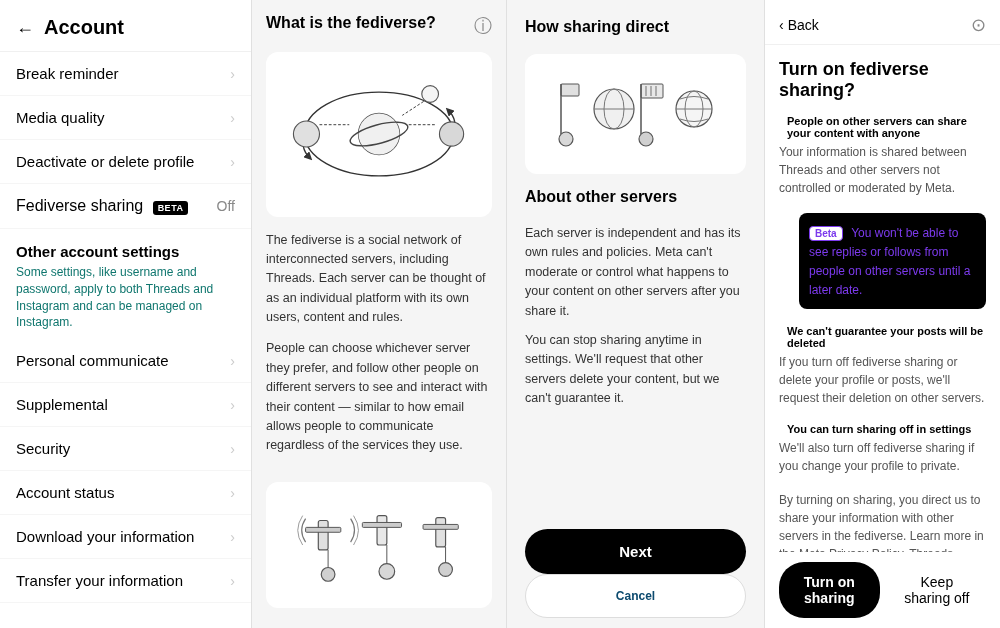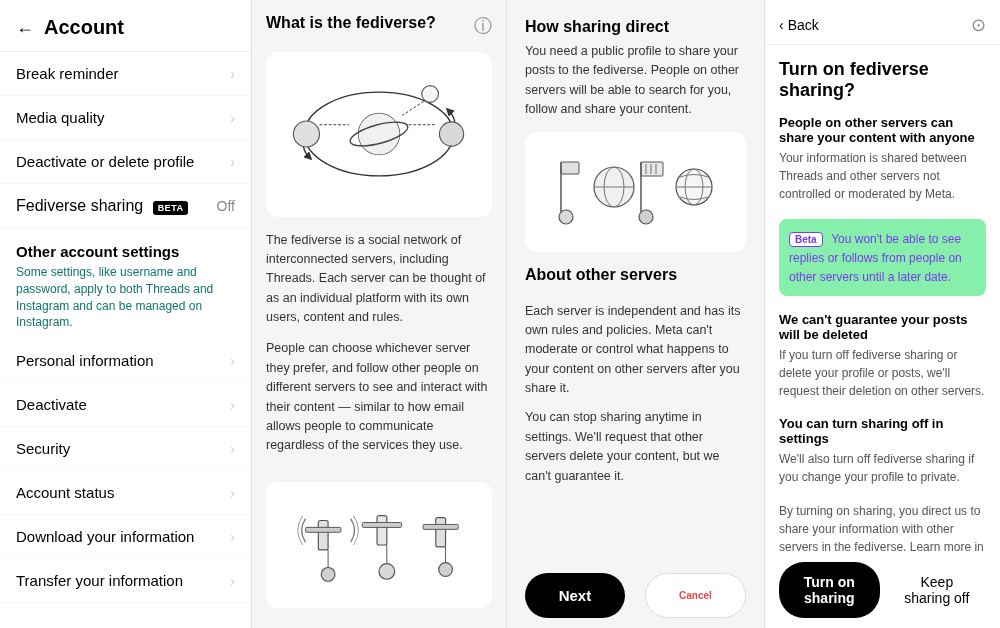--- a/index.html
+++ b/index.html
@@ -197,43 +197,43 @@
     }
     .about-servers-text {
       font-size: 12.5px;
       color: #333;
       line-height: 1.55;
       margin-bottom: 10px;
     }
     .action-buttons {
       padding: 10px 18px;
       display: flex;
-      flex-direction: row;
-      gap: 20px;
+      flex-direction: column;
+      gap: 0;
       margin-top: auto;
       justify-content: flex-end;
     }
     .btn-next {
       background: #000;
       color: #fff;
       border: none;
       border-radius: 25px;
       padding: 14px;
       font-size: 15px;
       font-weight: 600;
       cursor: pointer;
       width: 100%;
     }
     .btn-cancel {
       background: #fff;
-      color: #ef4444;
+      color: #0c4a6e;
       border: 1px solid #ddd;
       border-radius: 25px;
       padding: 14px;
-      font-size: 10px;
+      font-size: 12px;
       font-weight: 600;
       cursor: pointer;
       width: 100%;
     }
 
     
     .far-right-panel {
       width: 235px;
       background: #fff;
       display: flex;
@@ -268,24 +268,25 @@
     .turn-on-title {
       font-size: 18px;
       font-weight: 700;
       color: #000;
       margin-bottom: 14px;
     }
     .info-block {
       margin-bottom: 16px;
     }
     .info-block-title {
-      font-size: 13px;
+      font-size: 11px;
       font-weight: 600;
       color: #000;
       margin-bottom: 4px;
+      margin-left: 8px;
     }
     .info-block-text {
       font-size: 12px;
       color: #555;
       line-height: 1.5;
     }
     .beta-badge {
       display: inline-block;
       background: #fff;
       border: 1px solid #7c3aed;
@@ -295,24 +296,25 @@
       padding: 1px 5px;
       border-radius: 4px;
       margin-right: 4px;
     }
     .beta-text {
       font-size: 12px;
       color: #7c3aed;
       line-height: 1.5;
     }
     .beta-block {
-      background: #86efac;
+      background: #000000;
       border-radius: 8px;
       padding: 10px;
       margin-bottom: 16px;
+      margin-left: 20px;
     }
     .far-right-actions {
       padding: 10px 14px;
       display: flex;
       flex-direction: row;
       gap: 8px;
     }
     .btn-turn-on {
       background: #000;
       color: #fff;
@@ -368,25 +370,25 @@
       <span class="sidebar-item-value">Off</span>
     </div>
   </div>
 
   <div class="other-account-section">
     <div class="other-account-title">Other account settings</div>
     <div class="other-account-desc">Some settings, like username and password, apply to both Threads and Instagram and can be managed on Instagram.</div>
   </div>
 
   <div class="sidebar-item">
-    <span class="sidebar-item-label">Personal information</span>
-    <span class="chevron-right">›</span>
-  </div>
-  <div class="sidebar-item">
-    <span class="sidebar-item-label">Deactivate</span>
+    <span class="sidebar-item-label">Personal communicate</span>
+    <span class="chevron-right">›</span>
+  </div>
+  <div class="sidebar-item">
+    <span class="sidebar-item-label">Supplemental</span>
     <span class="chevron-right">›</span>
   </div>
   <div class="sidebar-item">
     <span class="sidebar-item-label">Security</span>
     <span class="chevron-right">›</span>
   </div>
   <div class="sidebar-item">
     <span class="sidebar-item-label">Account status</span>
     <span class="chevron-right">›</span>
   </div>
@@ -471,21 +473,20 @@
         <path d="M 51 3 Q 59 15 51 27" fill="none" stroke="#777" stroke-width="1.2"></path>
         <path d="M 54 0 Q 64 15 54 30" fill="none" stroke="#999" stroke-width="1"></path>
       </g>
     </svg>
   </div>
 </div>
 
 <div class="right-content">
   <div class="how-sharing-section">
     <div class="how-sharing-title">How sharing direct</div>
-    <div class="how-sharing-text">You need a public profile to share your posts to the fediverse. People on other servers will be able to search for you, follow and share your content.</div>
   </div>
 
   <div class="flags-illustration">
     <svg width="180" height="80" viewBox="0 0 180 80">
 
       <g transform="translate(15,5)">
         <rect x="0" y="5" width="18" height="12" rx="1" fill="#e0e0e0" stroke="#555" stroke-width="1"></rect>
         <line x1="0" y1="5" x2="0" y2="55" stroke="#555" stroke-width="1.5"></line>
         <circle cx="5" cy="60" r="7" fill="#d8d8d8" stroke="#555" stroke-width="1.2"></circle>
       </g>

